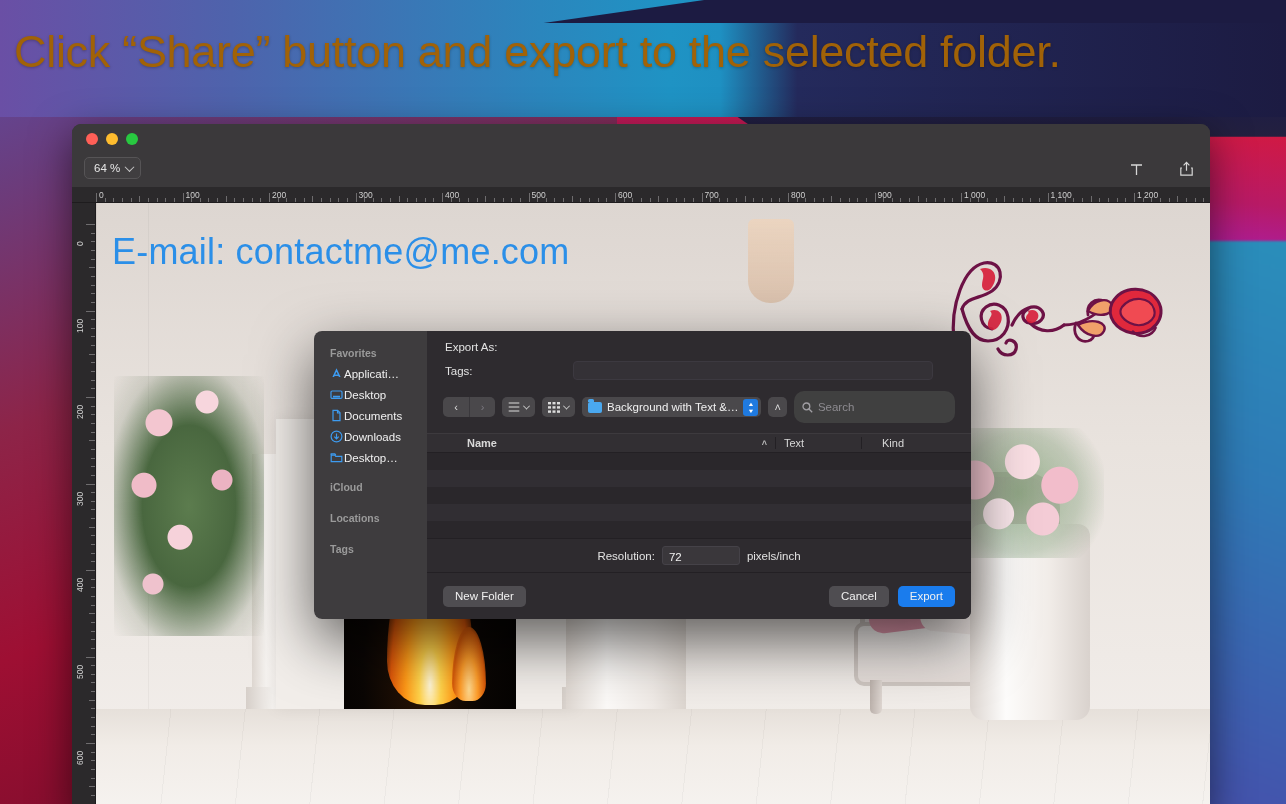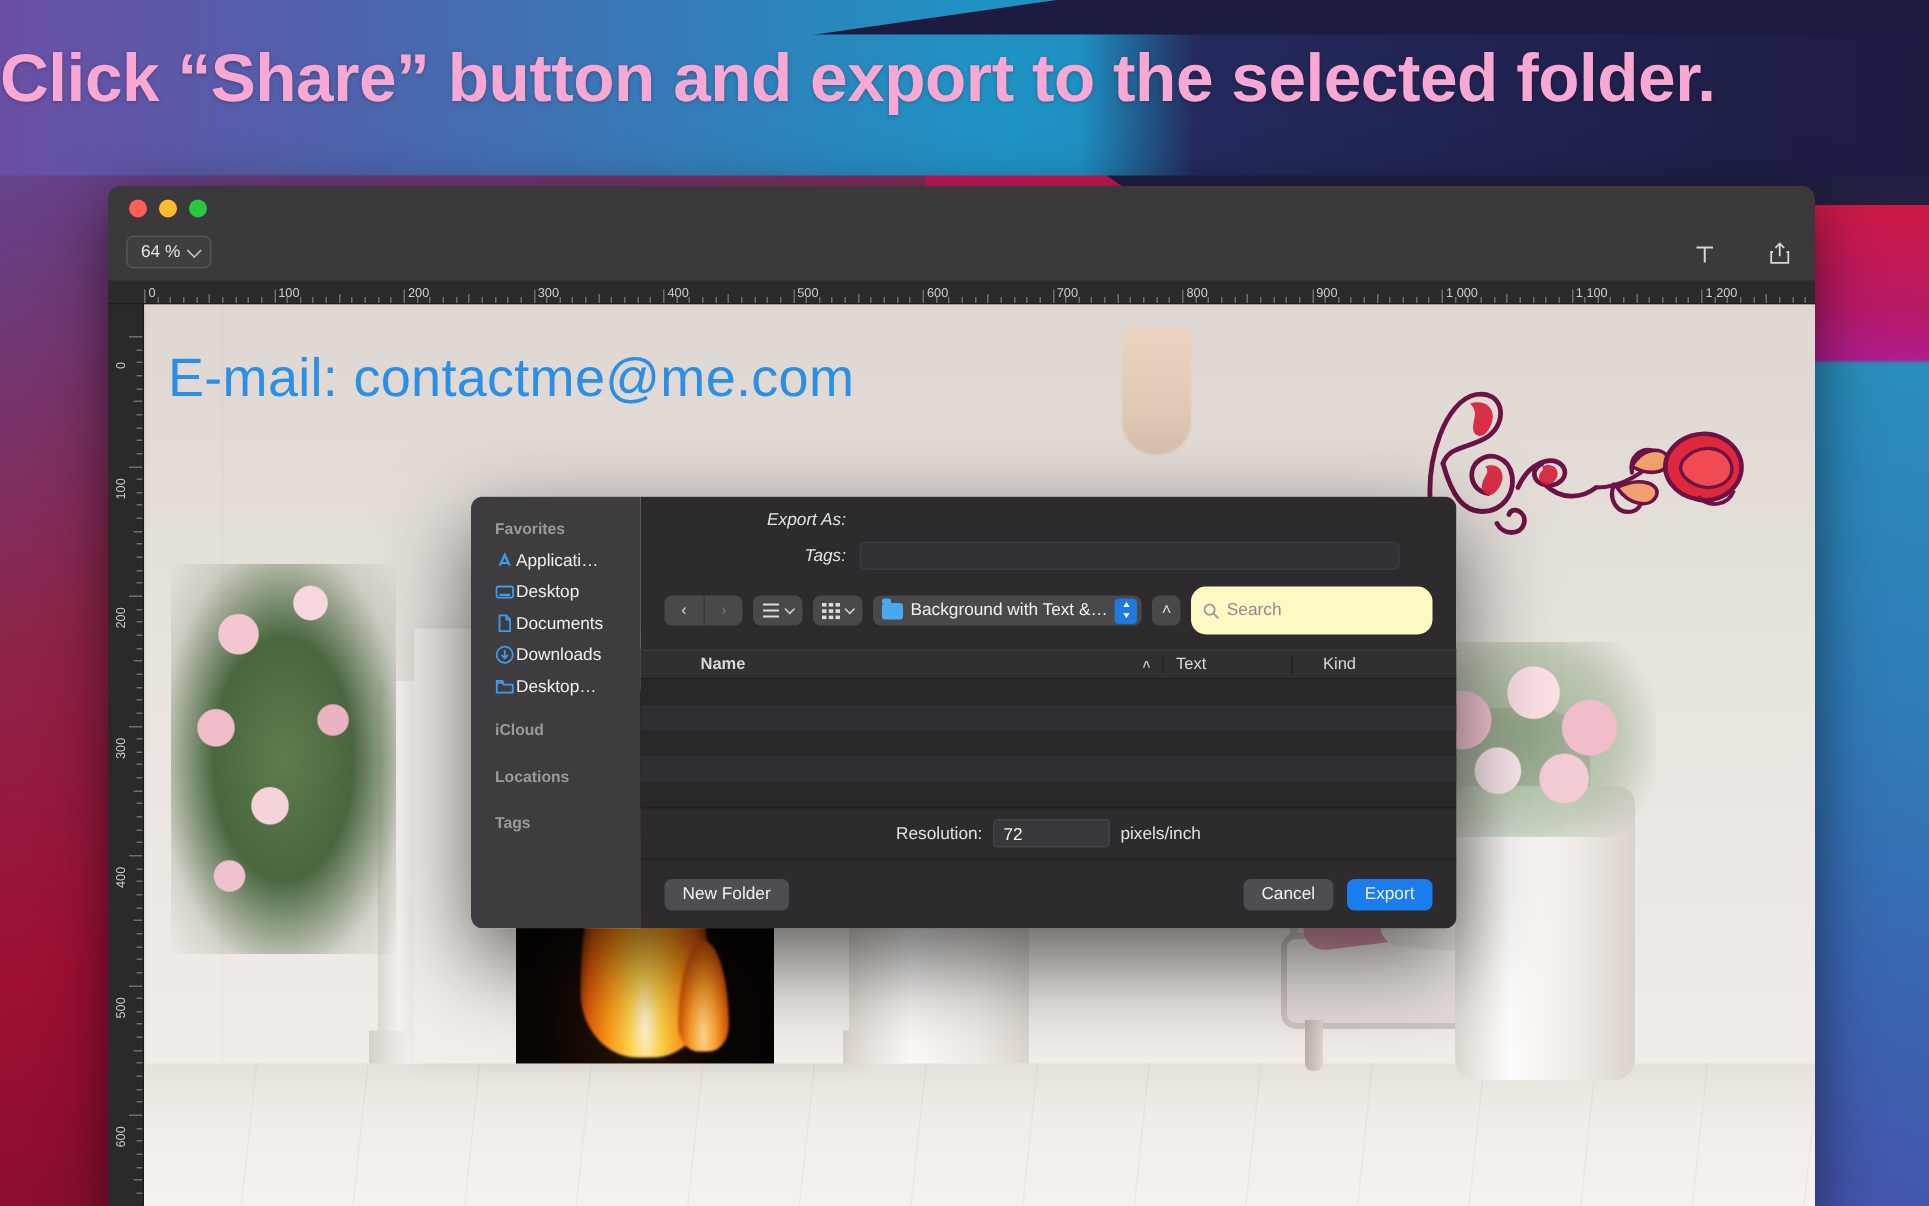--- a/index.html
+++ b/index.html
@@ -41,26 +41,25 @@
   .wall-banner {
     position: absolute; left: 0; top: 0; width: 100%; height: 14.6%;
     background: linear-gradient(90deg, #6a4fa5 0%, #4e63ac 18%, #2b86bd 42%, #1f93c4 52%, #1e90c2 56%, #242a5c 62%, #1c1b42 100%);
   }
   .wall-banner-curve {
     position: absolute; left: 42%; top: 0; width: 58%; height: 20%;
     background: #1c1b42;
     clip-path: polygon(22% 0%, 100% 0%, 100% 100%, 0% 100%);
   }
   .banner-text {
-    position: absolute; left: 0; top: 22px; width: 1272px;
+    position: absolute; left: 14px; top: 22px; width: 1272px;
     font-size: 45px; line-height: 60px;
-    color: #f9a8d4; letter-spacing: -0.3px;
+    color: #a16207; letter-spacing: -0.3px;
     white-space: nowrap;
     text-shadow: 0 1px 3px rgba(0,0,0,0.25);
-    font-weight: bold;
   }
 
   
   .app-window {
     position: absolute; left: 72px; top: 124px;
     width: 1138px; height: 690px;
     background: #3a383a;
     border-radius: 9px 9px 0 0;
     box-shadow: 0 12px 40px rgba(0,0,0,0.55);
     overflow: hidden;
@@ -268,21 +267,21 @@
     white-space: nowrap;
   }
   .sb-ico { width: 13px; height: 13px; flex-shrink: 0; color: #3d9bf0; display: flex; align-items: center; justify-content: center; }
 
   .sheet-main {
     flex: 1; background: #2e2b2f; position: relative; display: flex; flex-direction: column;
   }
   .row-field {
     display: flex; align-items: center; padding: 0 18px;
   }
-  .fld-label { width: 128px; text-align: right; padding-right: 9px; color: #e2e2e2; font-size: 11.5px; font-style: italic; }
+  .fld-label { width: 128px; padding-right: 9px; color: #e2e2e2; font-size: 11.5px; }
   .name-input {
     flex: 1; height: 21px; border-radius: 4px;
     background: #262329; border: 2px solid #2a7fd4;
     box-shadow: 0 0 0 2.5px rgba(42,127,212,0.28);
     display: flex; align-items: center; padding: 0 7px;
     color: #f2f2f2; font-size: 12px;
   }
   .caret { display: inline-block; width: 1px; height: 13px; background: #f2f2f2; margin-left: 1px; }
   .tags-input {
     flex: 1; height: 19px; border-radius: 4px;
@@ -310,21 +309,21 @@
     color: #f0f0f0; font-size: 11.5px; max-width: 205px;
   }
   .folder-ico { width: 14px; height: 11px; background: #4aa8ef; border-radius: 2px; position: relative; flex-shrink: 0; }
   .folder-ico::before { content:""; position:absolute; left:0; top:-2.5px; width:6px; height:3px; background:#4aa8ef; border-radius:1.5px 1.5px 0 0; }
   .stepper {
     width: 15px; height: 17px; border-radius: 3px; background: #1f7ae0;
     display: flex; flex-direction: column; align-items: center; justify-content: center;
     color: #fff; font-size: 7px; line-height: 7px; flex-shrink: 0;
   }
   .search-box {
-    flex: 1; height: 20px; border-radius: 10px; background: #fef9c3;
+    flex: 1; height: 20px; border-radius: 10px; background: #404040;
     display: flex; align-items: center; gap: 5px; padding: 16px 8px;
     color: #8d8b90; font-size: 11.5px;
     min-width: 110px;
   }
 
   .list-head {
     display: flex; align-items: center; height: 20px;
     background: #322f33; border-top: 1px solid #3d3a3e; border-bottom: 1px solid #232024;
     color: #d8d8d8; font-size: 11px;
   }

